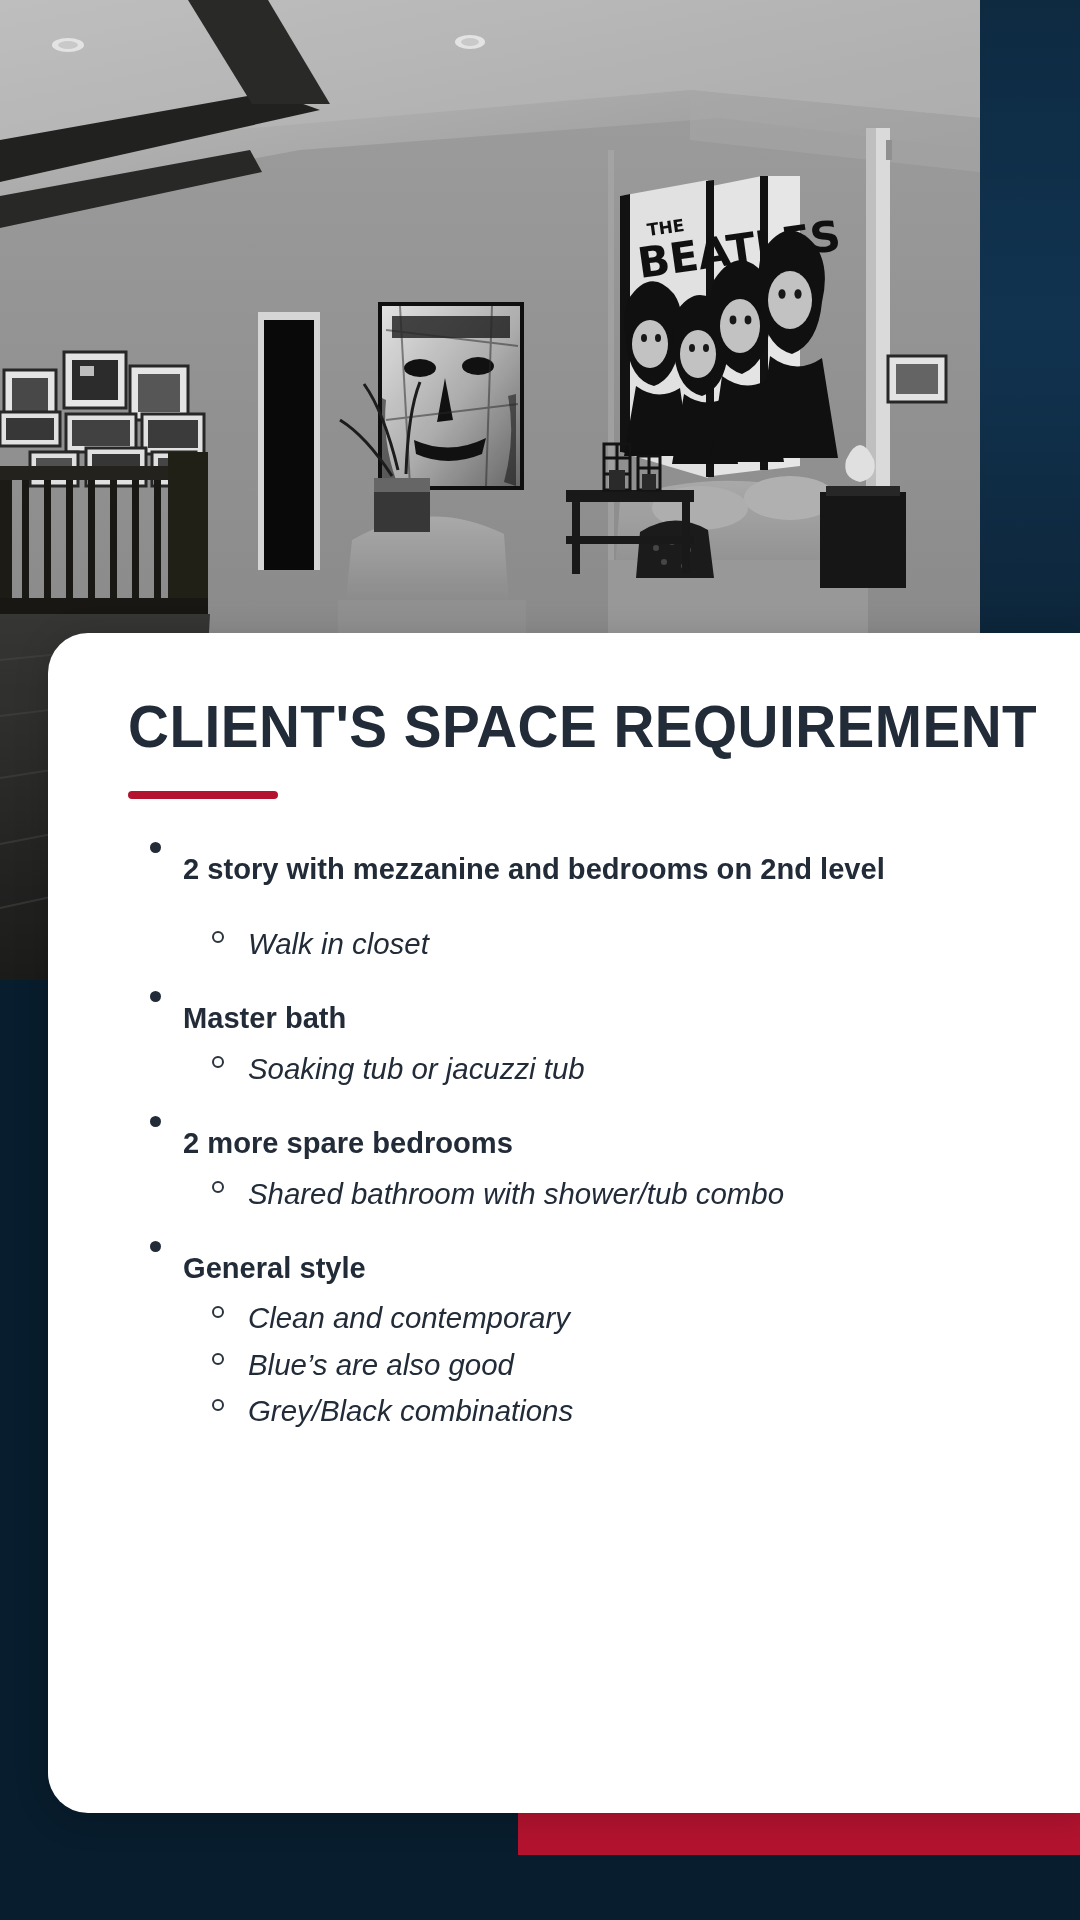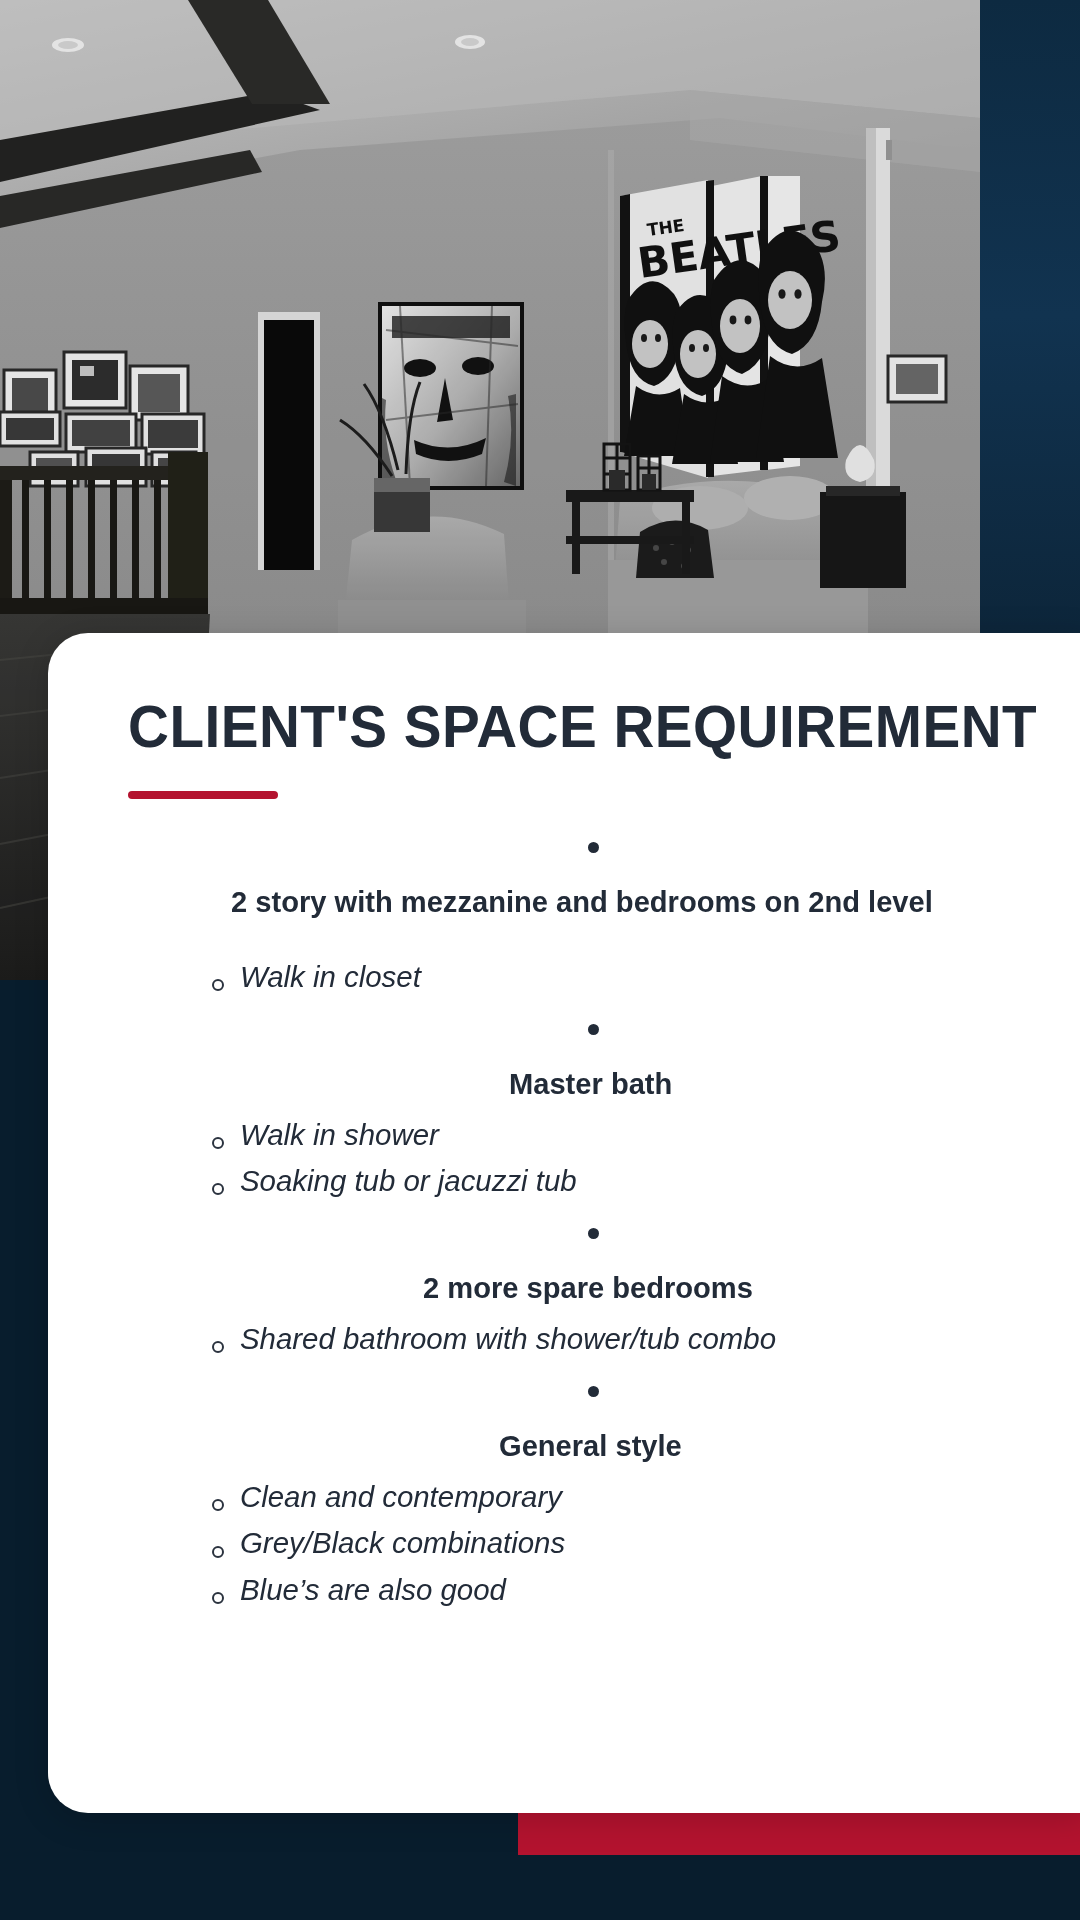--- a/index.html
+++ b/index.html
@@ -82,23 +82,22 @@
   
   .list{
     margin-top:50px;
     padding-left:22px;
   }
   .group{margin-bottom:34px;}
   .group:last-child{margin-bottom:10px;}
 
   .item{
     display:flex;
-    align-items:center;
+    align-items:flex-start;
     gap:22px;
-    flex-direction:column;
   }
   .dot{
     flex:0 0 auto;
     width:11px;height:11px;
     border-radius:50%;
     background:#222b38;
     position:relative;
     top:-7px;
   }
   .item-text{
@@ -109,22 +108,22 @@
     color:#222b38;
     letter-spacing:0;
     transform:scaleX(.97);
     transform-origin:left center;
     white-space:nowrap;
   }
 
   .subs{margin-top:10px;padding-left:62px;}
   .sub{
     display:flex;
-    align-items:flex-end;
-    gap:16px;
+    align-items:center;
+    gap:24px;
     margin-bottom:5px;
   }
   .sub:last-child{margin-bottom:0;}
   .ring{
     flex:0 0 auto;
     width:12px;height:12px;
     border-radius:50%;
     border:2px solid #2b333f;
     background:transparent;
     position:relative;
@@ -390,24 +389,20 @@
       </div>
 
       <div class="group">
         <div class="item">
           <span class="dot"></span>
           <span class="item-text">Master bath</span>
         </div>
         <div class="subs">
           <div class="sub">
             <span class="ring"></span>
-            <span class="sub-text">Walk in shower</span>
-          </div>
-          <div class="sub">
-            <span class="ring"></span>
             <span class="sub-text">Soaking tub or jacuzzi tub</span>
           </div>
         </div>
       </div>
 
       <div class="group">
         <div class="item">
           <span class="dot"></span>
           <span class="item-text">2 more spare bedrooms</span>
         </div>
@@ -424,25 +419,25 @@
           <span class="dot"></span>
           <span class="item-text">General style</span>
         </div>
         <div class="subs">
           <div class="sub">
             <span class="ring"></span>
             <span class="sub-text">Clean and contemporary</span>
           </div>
           <div class="sub">
             <span class="ring"></span>
+            <span class="sub-text">Blue’s are also good</span>
+          </div>
+          <div class="sub">
+            <span class="ring"></span>
             <span class="sub-text">Grey/Black combinations</span>
-          </div>
-          <div class="sub">
-            <span class="ring"></span>
-            <span class="sub-text">Blue’s are also good</span>
           </div>
         </div>
       </div>
 
     </div>
   </div>
 
 </div>
 
 </body></html>

